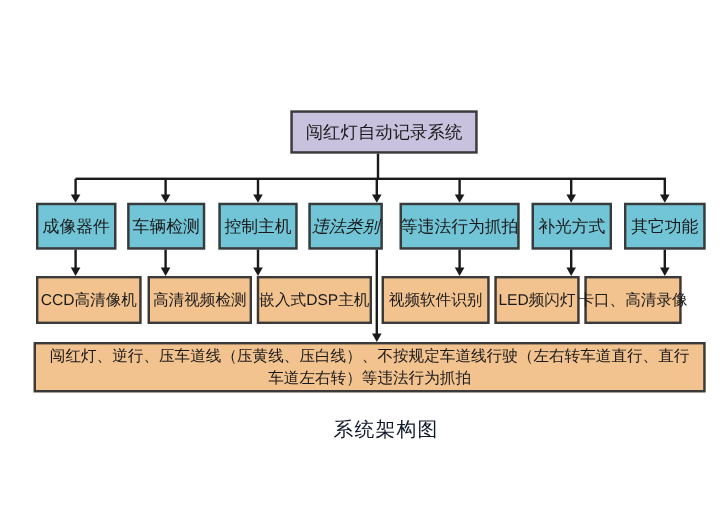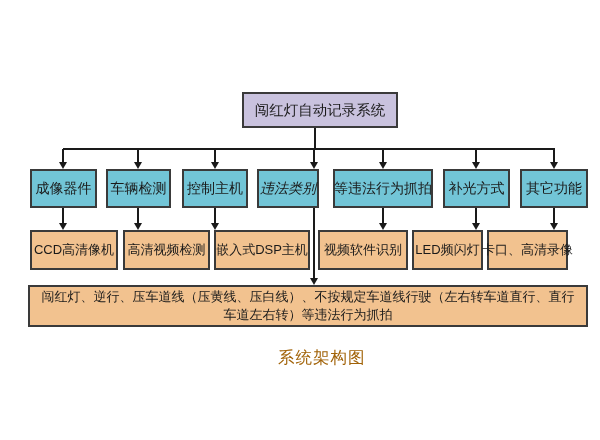--- a/index.html
+++ b/index.html
@@ -42,21 +42,21 @@
     width: 0; height: 0;
     border-left: 4px solid transparent;
     border-right: 4px solid transparent;
     border-top: 7px solid var(--line, #1a1a1a);
   }
   .caption {
     position: absolute;
     left: 278px;
     top: 347px;
     font-size: 16.5px;
-    color: #a16207;
+    color: #0f172a;
     letter-spacing: 1px;
     white-space: nowrap;
   }
 </style>
 </head>
 <body>
 
 <div class="canvas">
 
   <div class="box root" style="left:242px; top:92px; width:156px; height:36px;">闯红灯自动记录系统</div>

